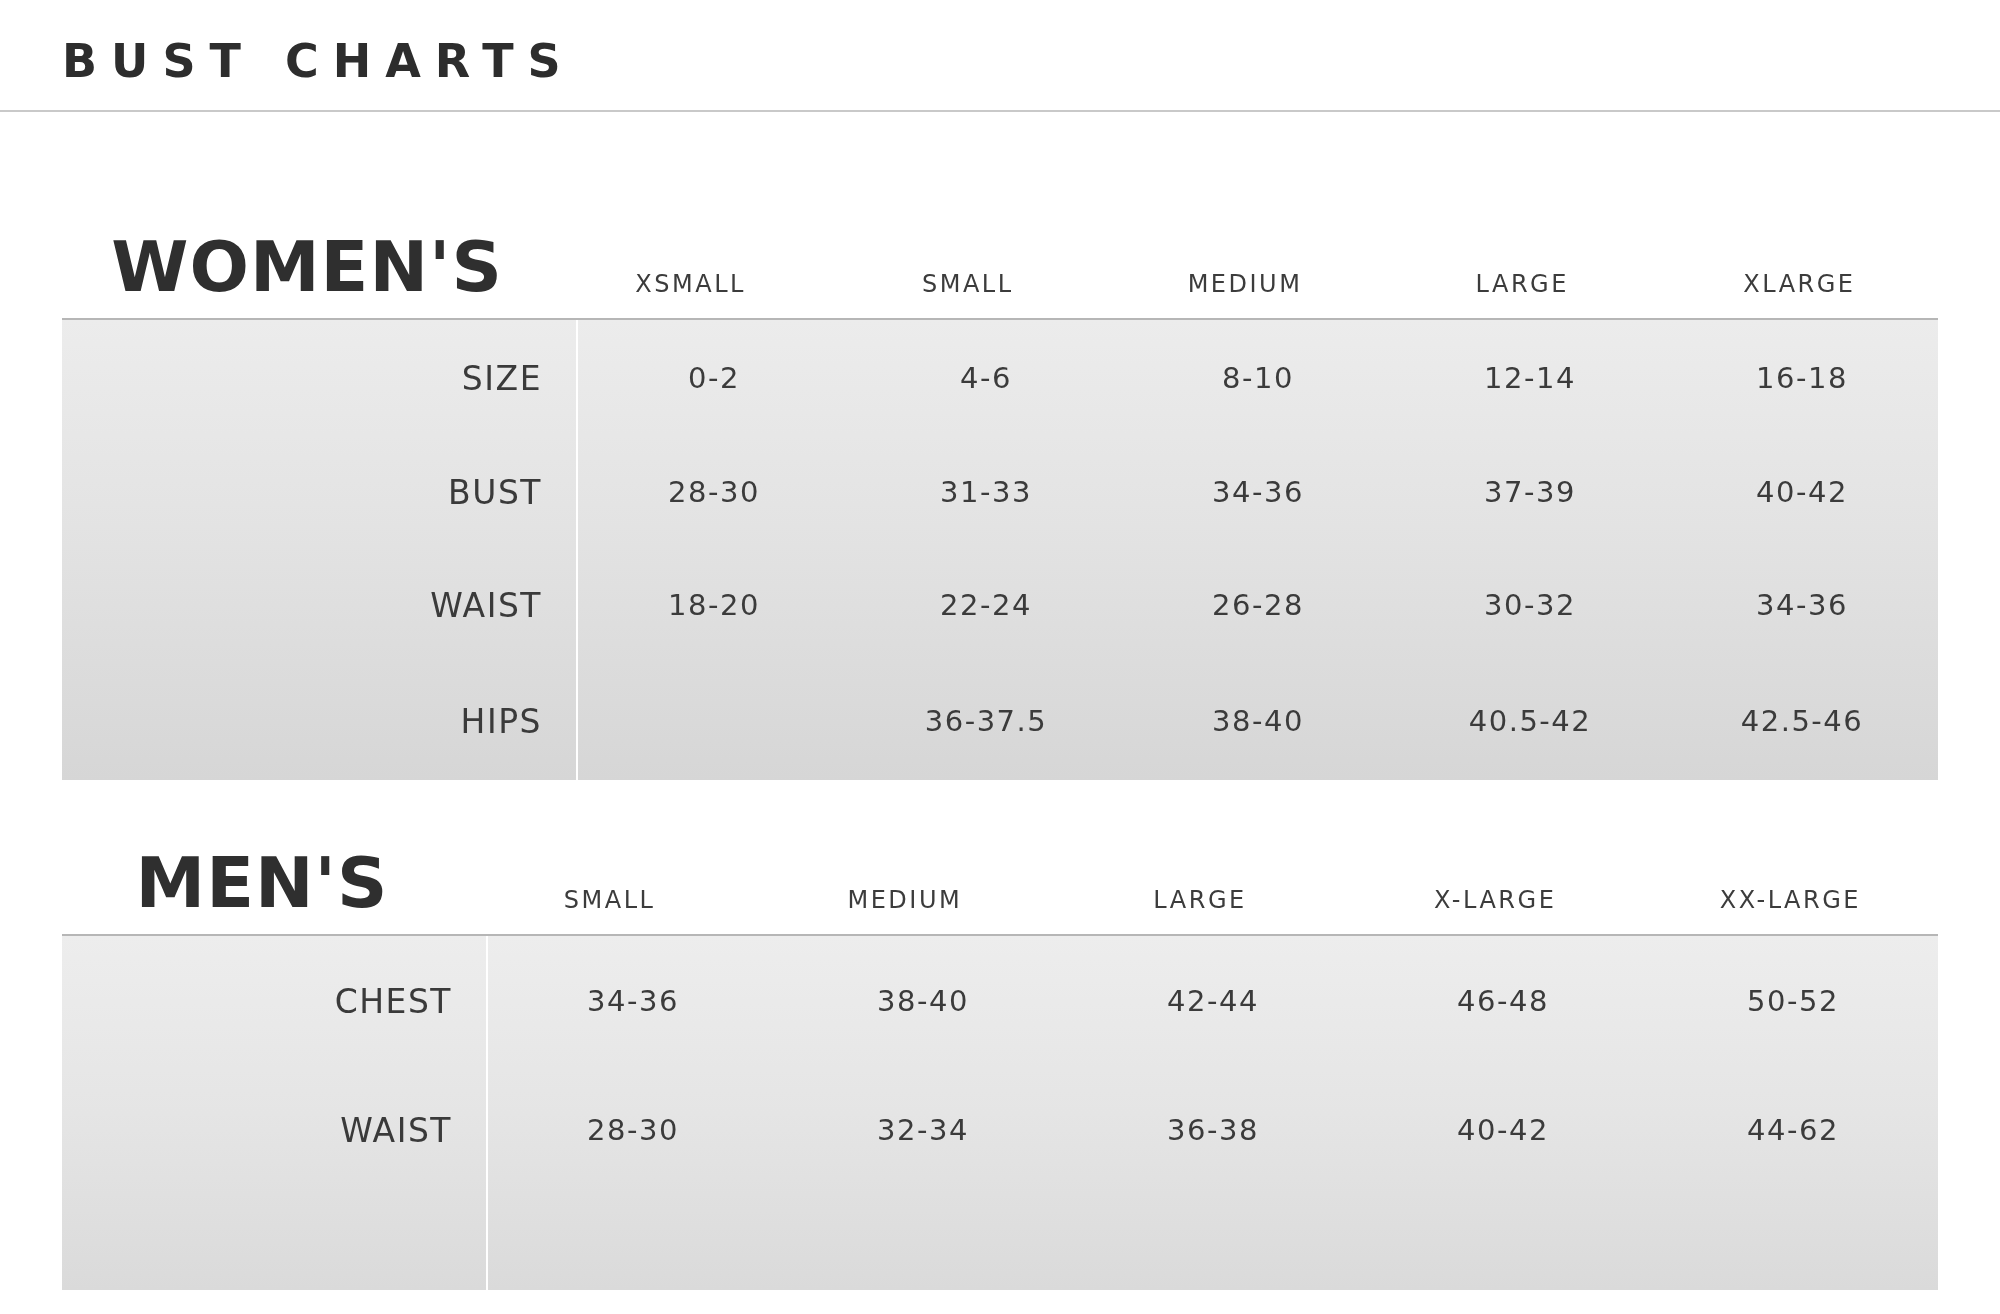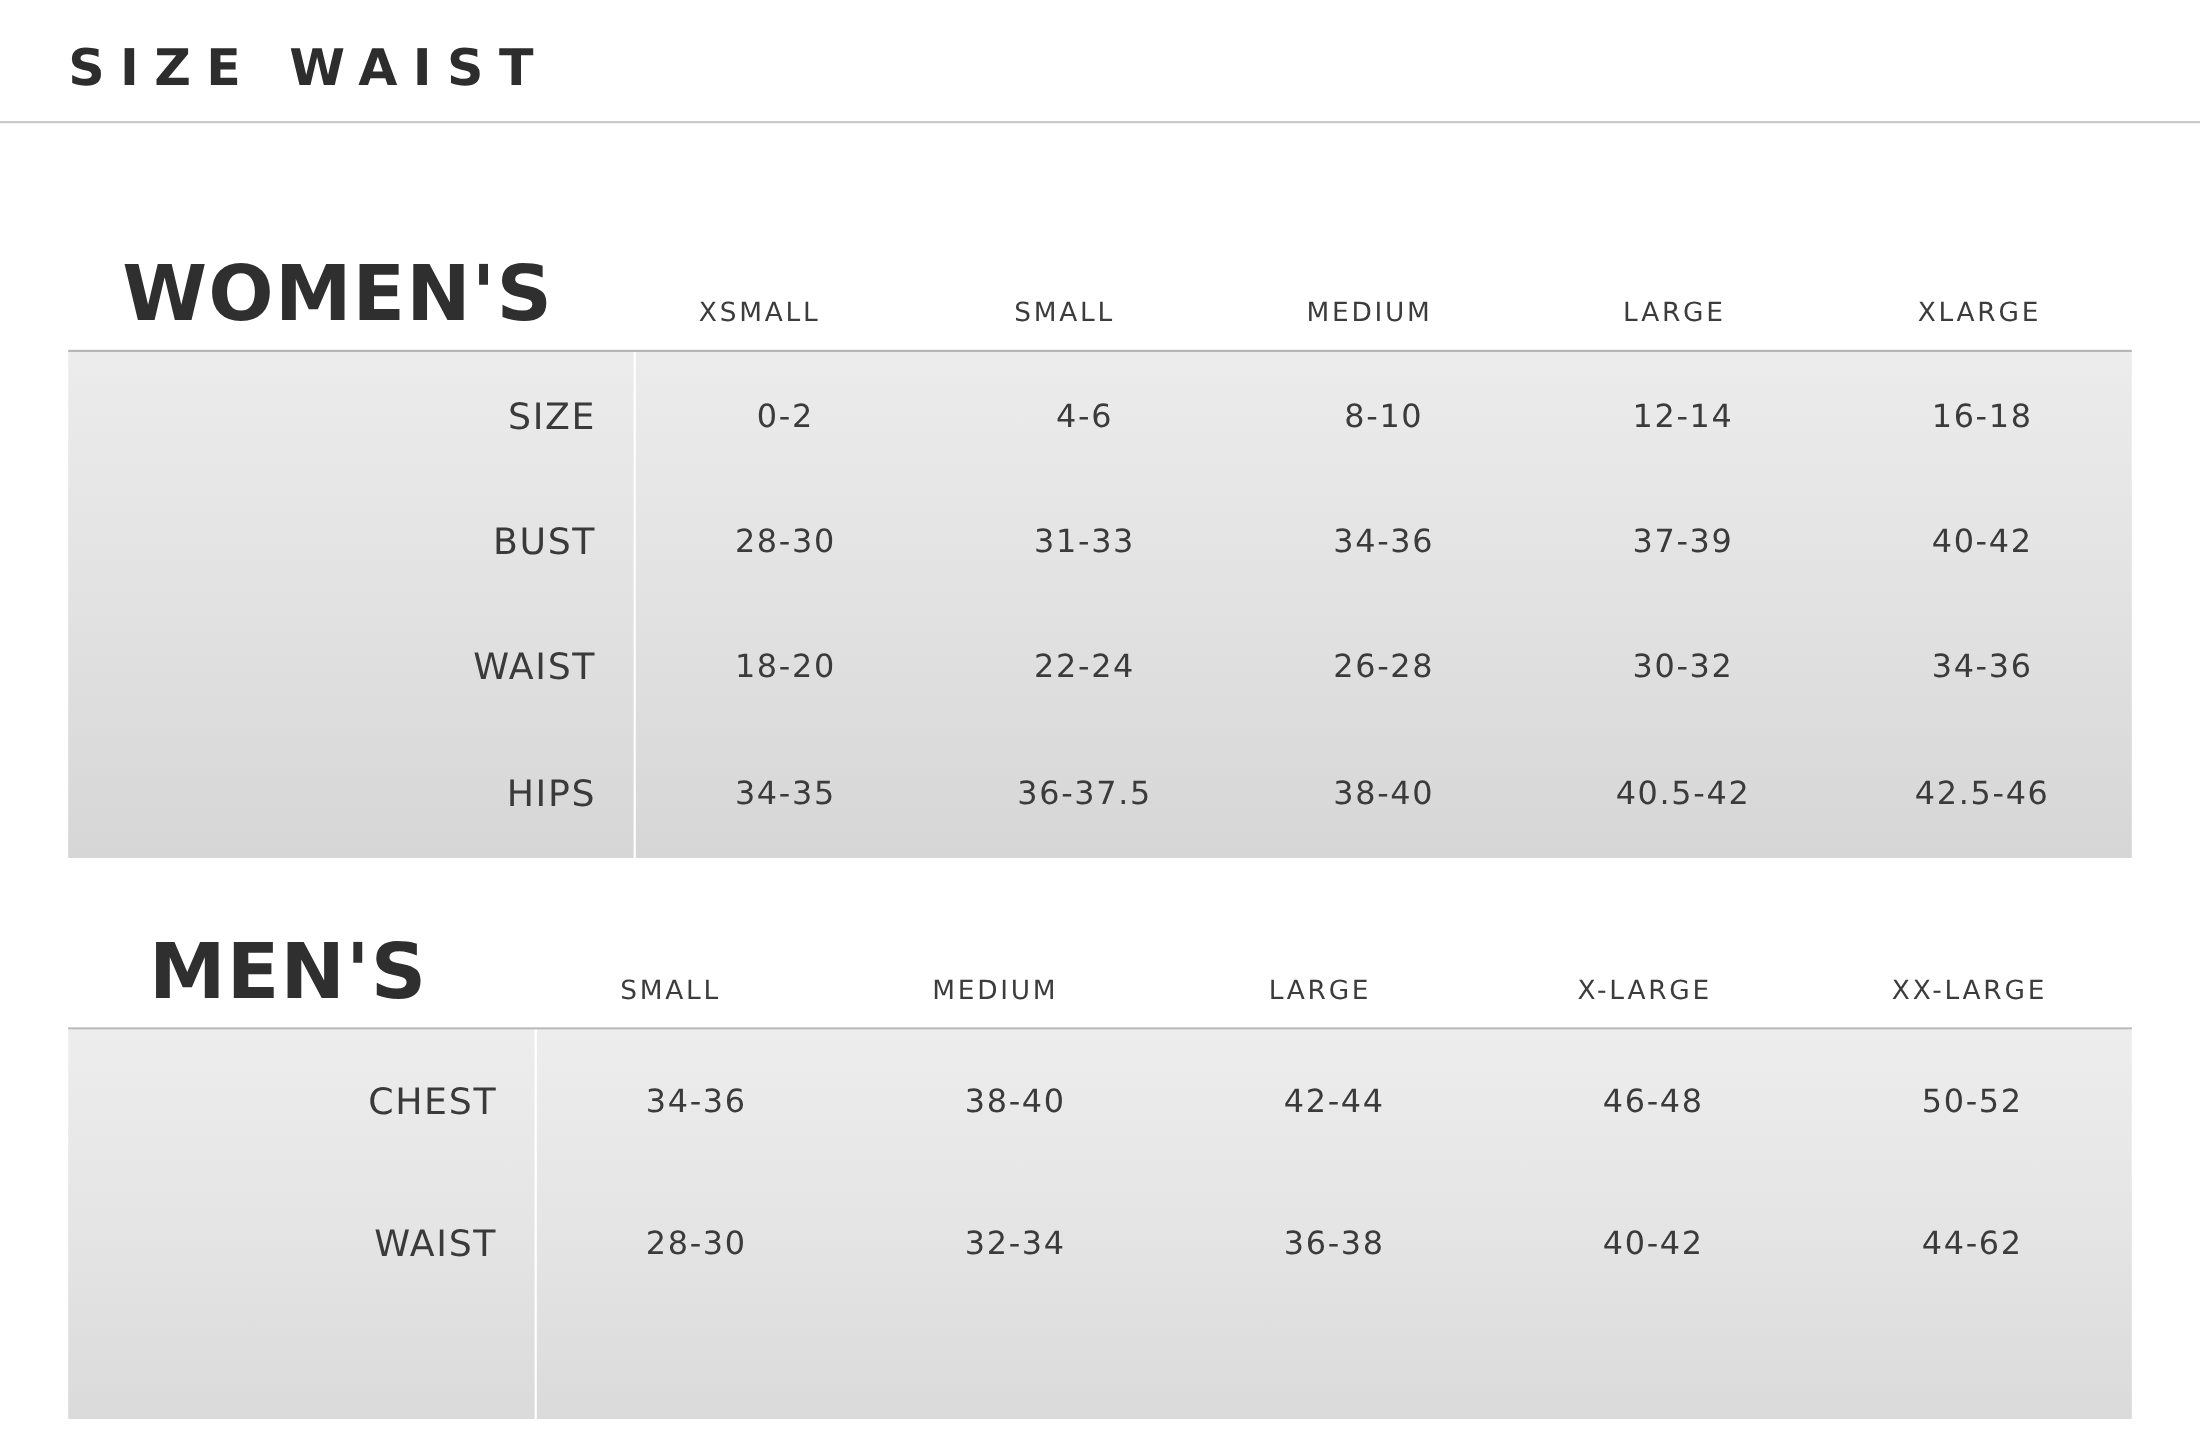--- a/index.html
+++ b/index.html
@@ -150,21 +150,21 @@
   .men-value-cell {
     justify-content: center;
   }
 </style>
 </head>
 <body>
 
 <div class="page">
 
   <div class="page-header">
-    <h1 class="page-title">SIZE WAIST</h1>
+    <h1 class="page-title">BUST CHARTS</h1>
   </div>
   <div class="header-rule"></div>
 
   <div class="chart-block women">
     <div class="chart-head">
       <div class="chart-name women-name">WOMEN'S</div>
       <div class="size-headers">
         <div class="size-header">XSMALL</div>
         <div class="size-header">SMALL</div>
         <div class="size-header">MEDIUM</div>
@@ -180,21 +180,20 @@
         <div class="cell label-cell women-row-1">BUST</div>
         <div class="cell label-cell women-row-2">WAIST</div>
         <div class="cell label-cell women-row-3">HIPS</div>
       </div>
       <div class="value-cols">
 
         <div class="value-col">
           <div class="cell value-cell women-row-0">0-2</div>
           <div class="cell value-cell women-row-1">28-30</div>
           <div class="cell value-cell women-row-2">18-20</div>
-          <div class="cell value-cell women-row-3">34-35</div>
         </div>
 
         <div class="value-col">
           <div class="cell value-cell women-row-0">4-6</div>
           <div class="cell value-cell women-row-1">31-33</div>
           <div class="cell value-cell women-row-2">22-24</div>
           <div class="cell value-cell women-row-3">36-37.5</div>
         </div>
 
         <div class="value-col">

